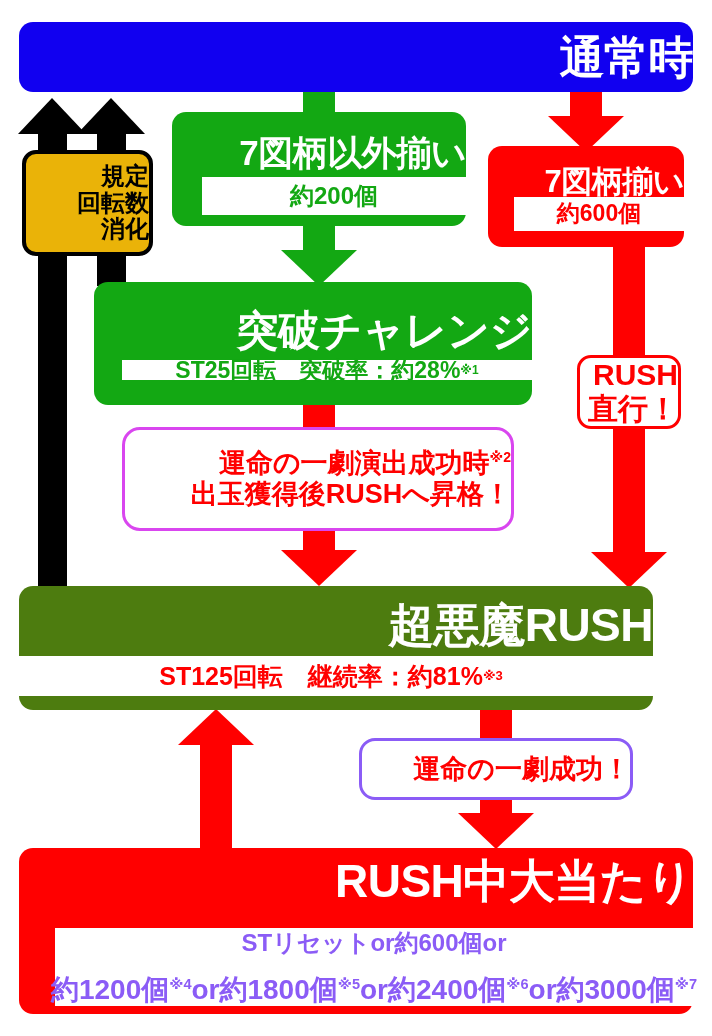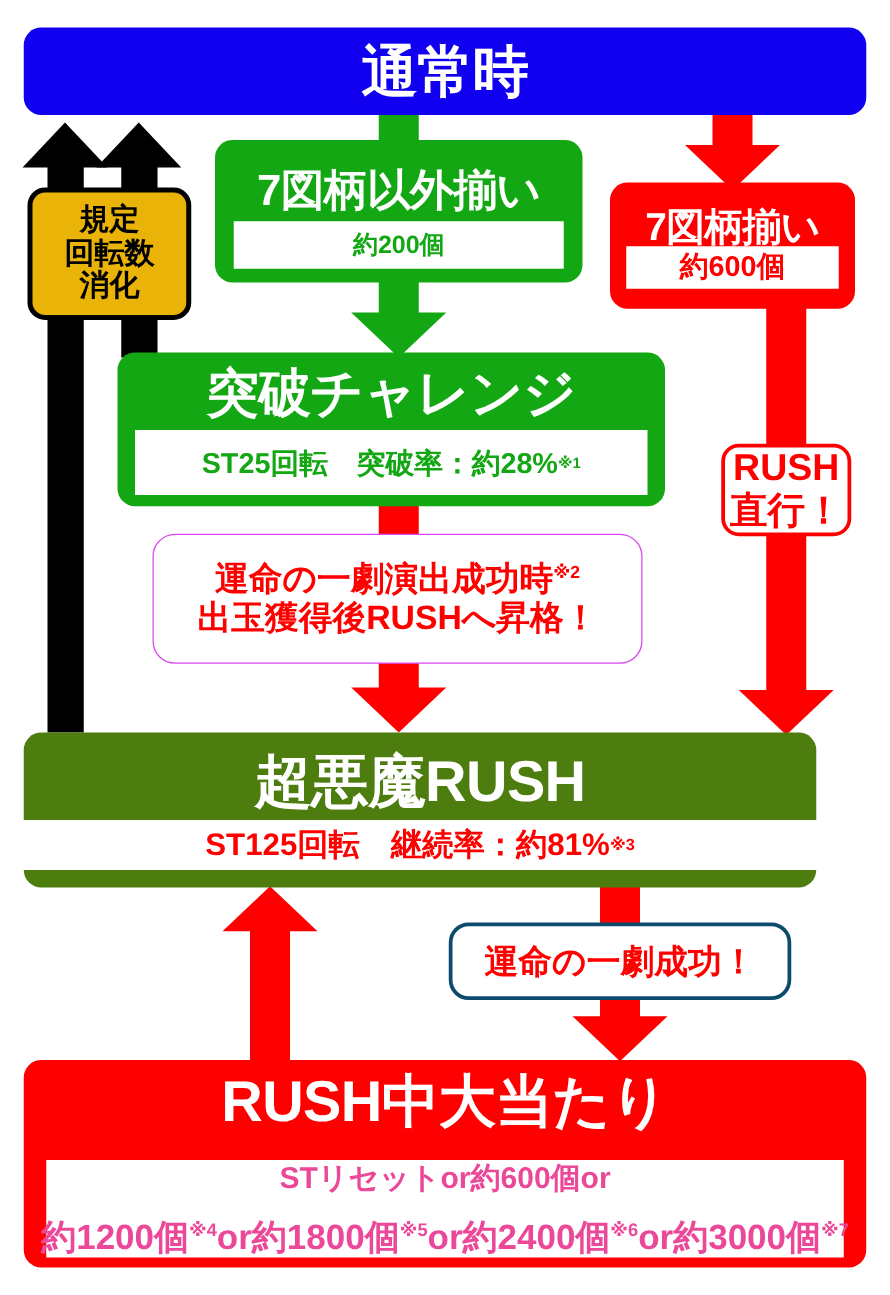--- a/index.html
+++ b/index.html
@@ -14,21 +14,21 @@
   
   .bar { position: absolute; }
   .arrowhead { position: absolute; width: 0; height: 0; }
 
   
   .node {
     position: absolute;
     border-radius: 14px;
     display: flex;
     flex-direction: column;
-    align-items: center;
+    align-items: flex-end;
     justify-content: center;
     text-align: center;
   }
   .node .heading {
     font-weight: bold;
     color: #ffffff;
     letter-spacing: -0.5px;
     line-height: 1;
     white-space: nowrap;
   }
@@ -50,49 +50,49 @@
   #normal-state .heading { font-size: 45px; }
 
   
   #non7-node {
     left: 172px; top: 112px; width: 294px; height: 114px;
     background: #13A813;
   }
   #non7-node .heading { font-size: 35px; margin-top: 12px; }
   #non7-node .subpanel {
     width: 264px; height: 38px; margin-top: 7px;
-    color: #13A813; font-size: 20px;
+    color: #13A813; font-size: 24px;
   }
 
   
   #seven-node {
     left: 488px; top: 146px; width: 196px; height: 101px;
     background: #FF0000;
   }
   #seven-node .heading { font-size: 31px; margin-top: 3px; }
   #seven-node .subpanel {
     width: 170px; height: 34px; margin-top: 0;
     color: #FF0000; font-size: 23px;
   }
 
   
   #challenge-node {
     left: 94px; top: 282px; width: 438px; height: 123px;
     background: #13A813;
   }
   #challenge-node .heading { font-size: 42px; margin-top: 3px; }
   #challenge-node .subpanel {
-    width: 410px; height: 52px; margin-top: 8px;
+    width: 410px; height: 20px; margin-top: 8px;
     color: #13A813; font-size: 23px;
   }
 
   
   #promotion-note {
     left: 122px; top: 427px; width: 392px; height: 104px;
-    background: #ffffff; border: 1px solid #d946ef; border-radius: 18px;
+    background: #ffffff; border: 3px solid #d946ef; border-radius: 18px;
   }
   #promotion-note .line {
     color: #FF0000; font-weight: bold; font-size: 27px; line-height: 1.15;
     white-space: nowrap;
   }
 
   
   #rush-direct-note {
     left: 577px; top: 355px; width: 104px; height: 74px;
     background: #ffffff; border: 3px solid #FF0000; border-radius: 14px;
@@ -109,36 +109,36 @@
   }
   #super-rush-node .heading { font-size: 46px; margin-top: 2px; }
   #super-rush-node .subpanel {
     width: 644px; height: 40px; margin-top: 8px;
     color: #FF0000; font-size: 25px;
   }
 
   
   #destiny-note {
     left: 359px; top: 738px; width: 274px; height: 62px;
-    background: #ffffff; border: 3px solid #0c4a6e; border-radius: 16px;
+    background: #ffffff; border: 3px solid #8b5cf6; border-radius: 16px;
   }
   #destiny-note .line {
     color: #FF0000; font-weight: bold; font-size: 27px; white-space: nowrap;
   }
 
   
   #rush-jackpot-node {
     left: 19px; top: 848px; width: 674px; height: 166px;
     background: #FF0000;
     gap: 16px;
   }
   #rush-jackpot-node .heading { font-size: 46px; margin-top: 2px; }
   #rush-jackpot-node .subpanel {
     width: 638px; height: 78px; margin-top: 8px;
-    flex-direction: column; color: #ec4899;
+    flex-direction: column; color: #8b5cf6;
   }
   #rush-jackpot-node .pay-line-1 { font-size: 24px; white-space: nowrap; }
   #rush-jackpot-node .pay-line-2 { font-size: 28px; white-space: nowrap; margin-top: 20px; }
 
   
   #rotation-note {
     left: 22px; top: 150px; width: 131px; height: 106px;
     background: #eab308; border: 4px solid #000000; border-radius: 14px;
   }
   #rotation-note .line {

